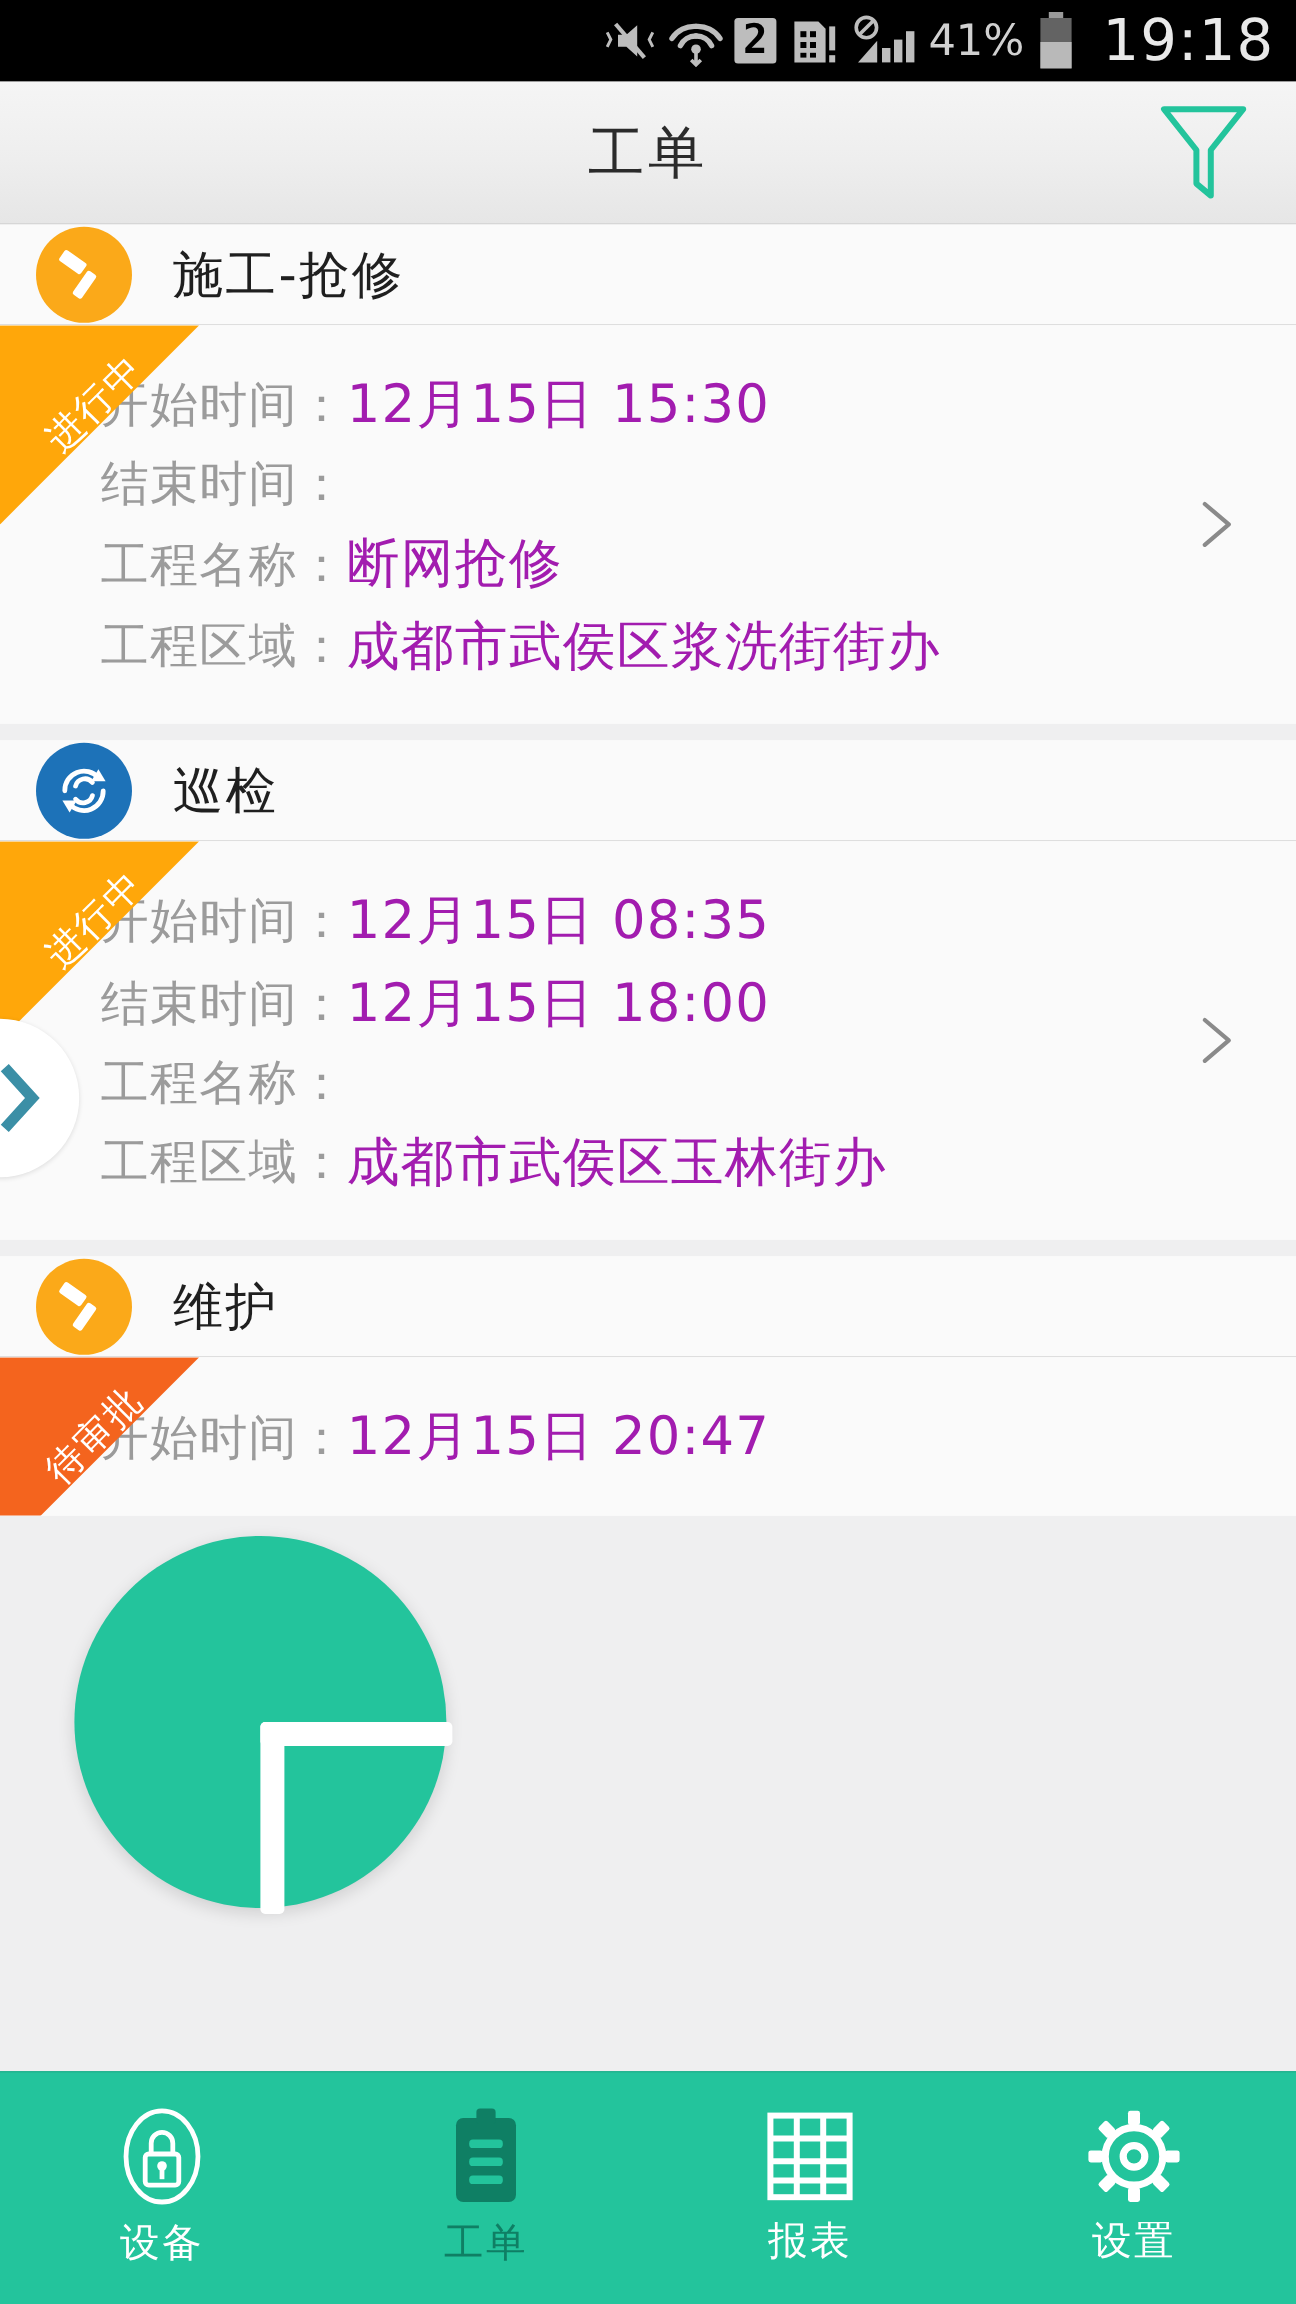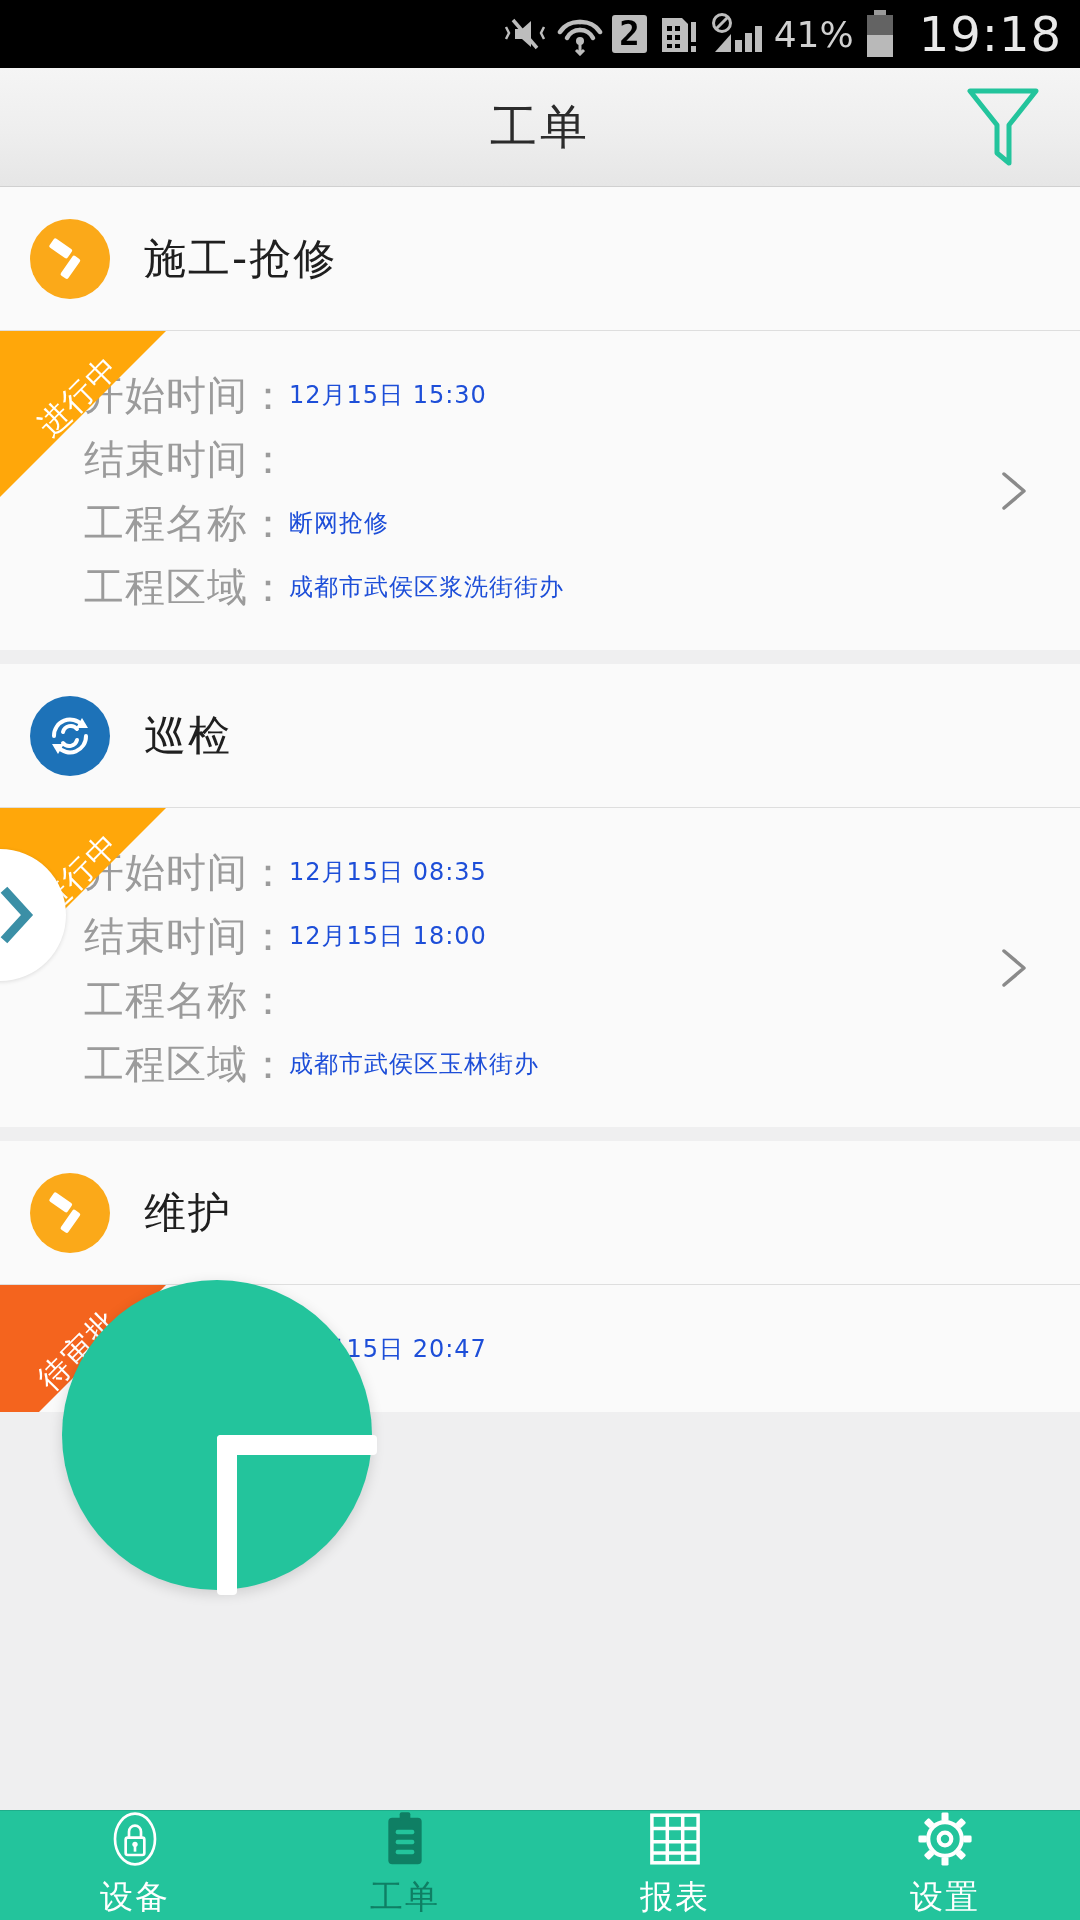--- a/index.html
+++ b/index.html
@@ -39,21 +39,21 @@
     position:absolute; right:34px; top:50%; transform:translateY(-50%);
     width:86px; height:86px; display:flex; align-items:center; justify-content:center;
   }
 
   
   .list{ position:absolute; top:187px; left:0; right:0; bottom:150px; overflow:hidden; }
 
   .card{ background:#fafafa; margin-bottom:14px; position:relative; }
 
   .card-head{
-    height:144px; display:flex; align-items:center; padding-left:30px;
+    height:84px; display:flex; align-items:center; padding-left:30px;
     border-bottom:1px solid #dedede; background:#fafafa;
   }
   .card-icon{
     width:80px; height:80px; border-radius:50%;
     display:flex; align-items:center; justify-content:center; flex:0 0 auto;
   }
   .ic-orange{ background:#FBA919; }
   .ic-blue{ background:#1D72B8; }
   .card-title{ font-size:42px; color:#1f1f1f; margin-left:34px; letter-spacing:2px; }
 
@@ -68,21 +68,21 @@
   .ribbon.rb-inprog::before{ border-color:#FFA70A transparent transparent transparent; }
   .ribbon.rb-pending::before{ border-color:#F4641E transparent transparent transparent; }
   .ribbon span{
     position:absolute; left:-6px; top:44px; width:170px;
     transform:rotate(-45deg); transform-origin:center;
     text-align:center; color:#fff; font-size:31px; letter-spacing:2px; white-space:nowrap;
   }
 
   .row{ display:flex; padding:0 0 0 84px; margin:9px 0; align-items:center; }
   .row-label{ color:#9b9b9b; font-size:40px; white-space:nowrap; letter-spacing:1px; }
-  .row-value{ color:#1d4ed8; font-size:24px; letter-spacing:1px; max-width:540px; line-height:1.35; }
+  .row-value{ color:#a21caf; font-size:44px; letter-spacing:1px; max-width:540px; line-height:1.35; }
 
   .chev{
     position:absolute; right:44px; top:50%; transform:translateY(-50%);
     width:46px; height:46px;
   }
 
   
   .swipe-peek{
     position:absolute; left:-66px; top:662px; width:132px; height:132px;
     border-radius:50%; background:#ffffff; box-shadow:0 1px 4px rgba(0,0,0,.12);
@@ -97,21 +97,21 @@
     background:#23C49C; z-index:20;
     display:flex; align-items:center; justify-content:center;
     box-shadow:0 4px 14px rgba(0,0,0,.14);
   }
   .fab i{ position:absolute; background:#fff; border-radius:4px; display:block; }
   .fab i.h{ width:160px; height:20px; }
   .fab i.v{ width:20px; height:160px; }
 
   
   .bottomnav{
-    position:absolute; left:0; right:0; bottom:0; height:110px;
+    position:absolute; left:0; right:0; bottom:0; height:194px;
     background:#23C49C; display:flex; z-index:30;
     border-top:1px solid #1fae8b;
   }
   .nav-item{
     flex:1; display:flex; flex-direction:column; align-items:center; justify-content:center; gap:8px;
   }
   .nav-label{ font-size:33px; color:#ffffff; letter-spacing:2px; }
   .nav-item.active .nav-label{ color:#0f7f64; }
 </style>
 </head>

